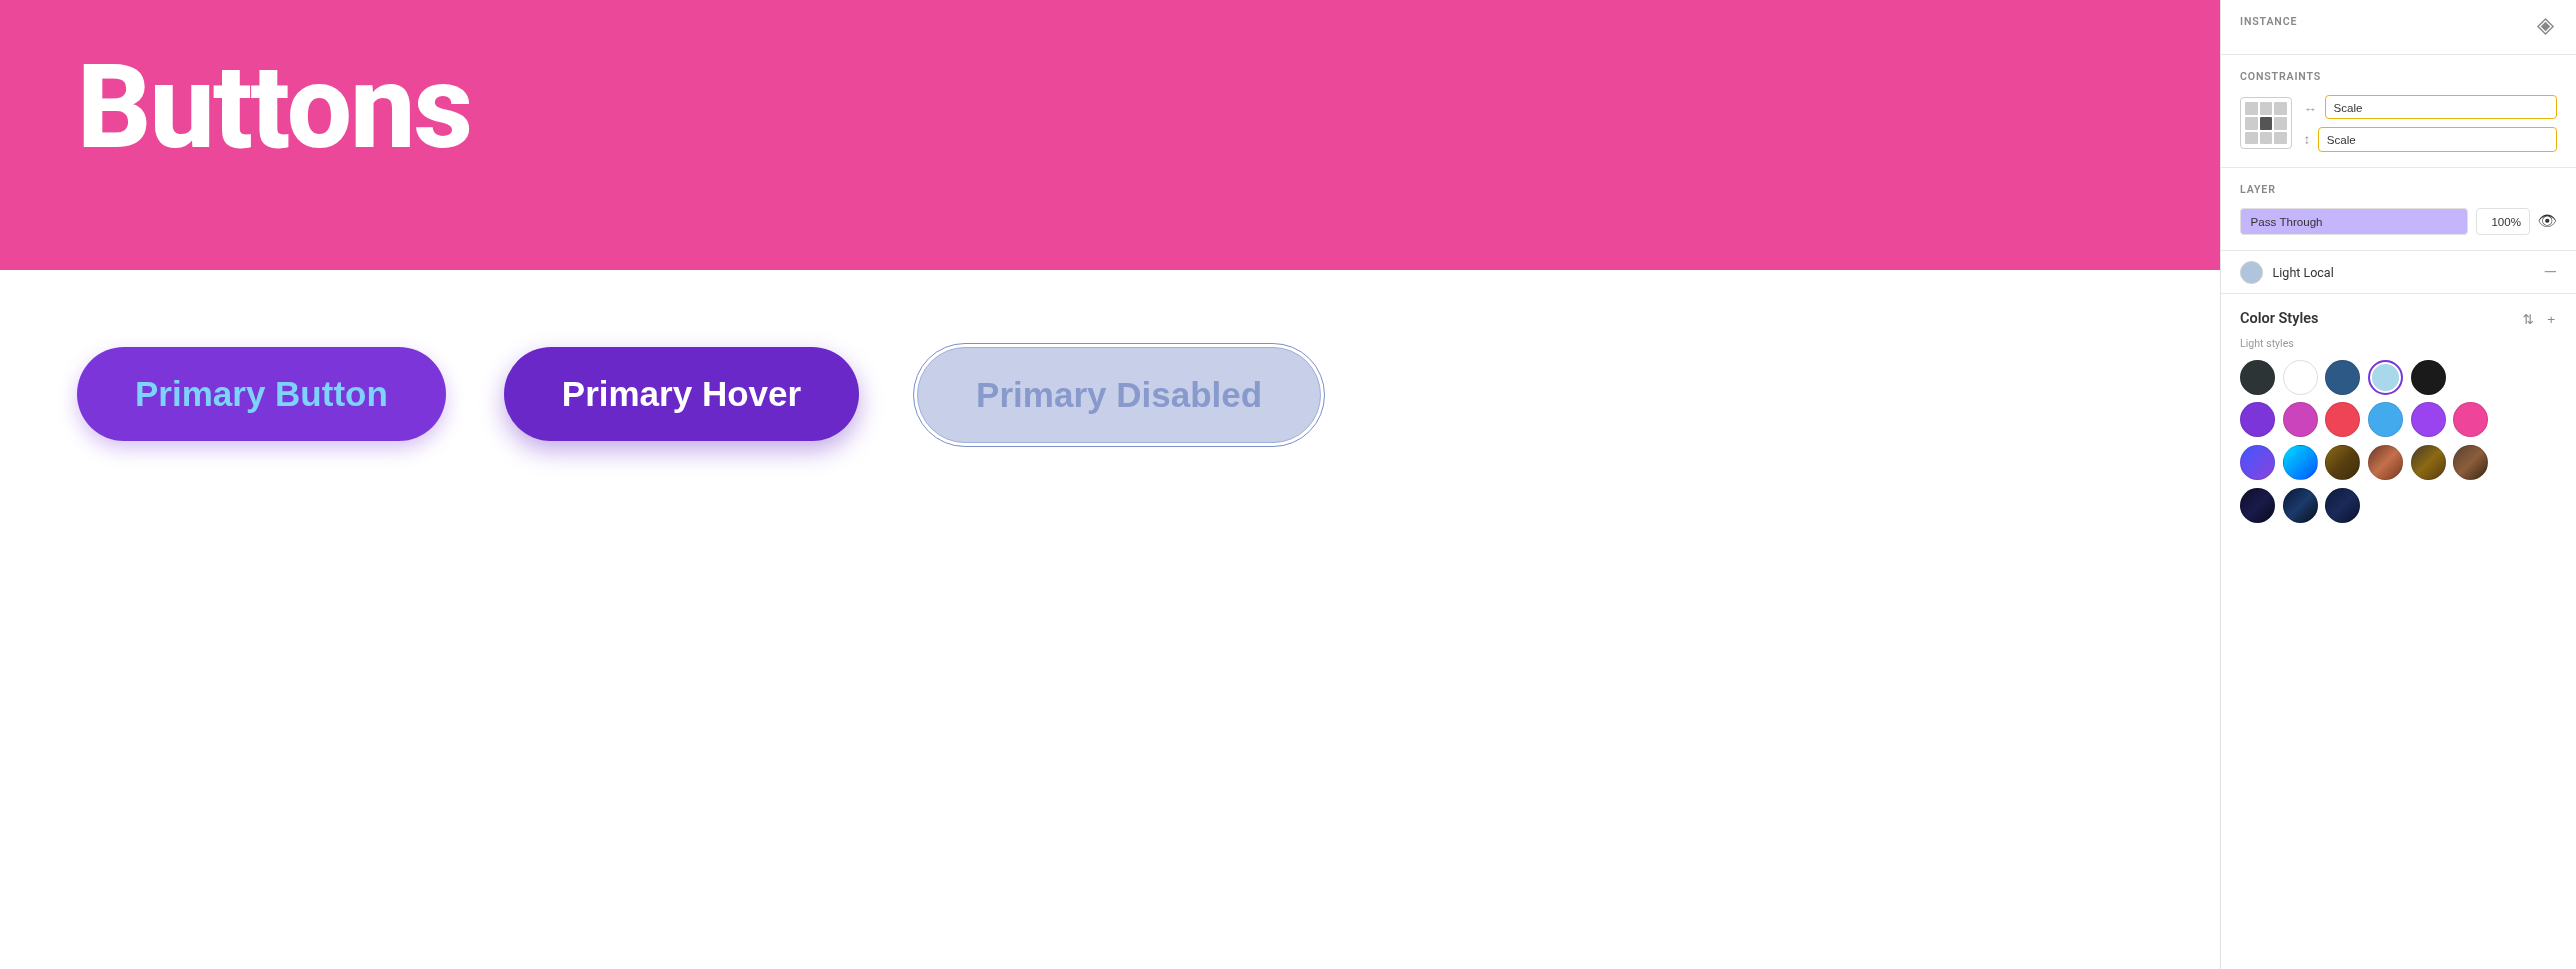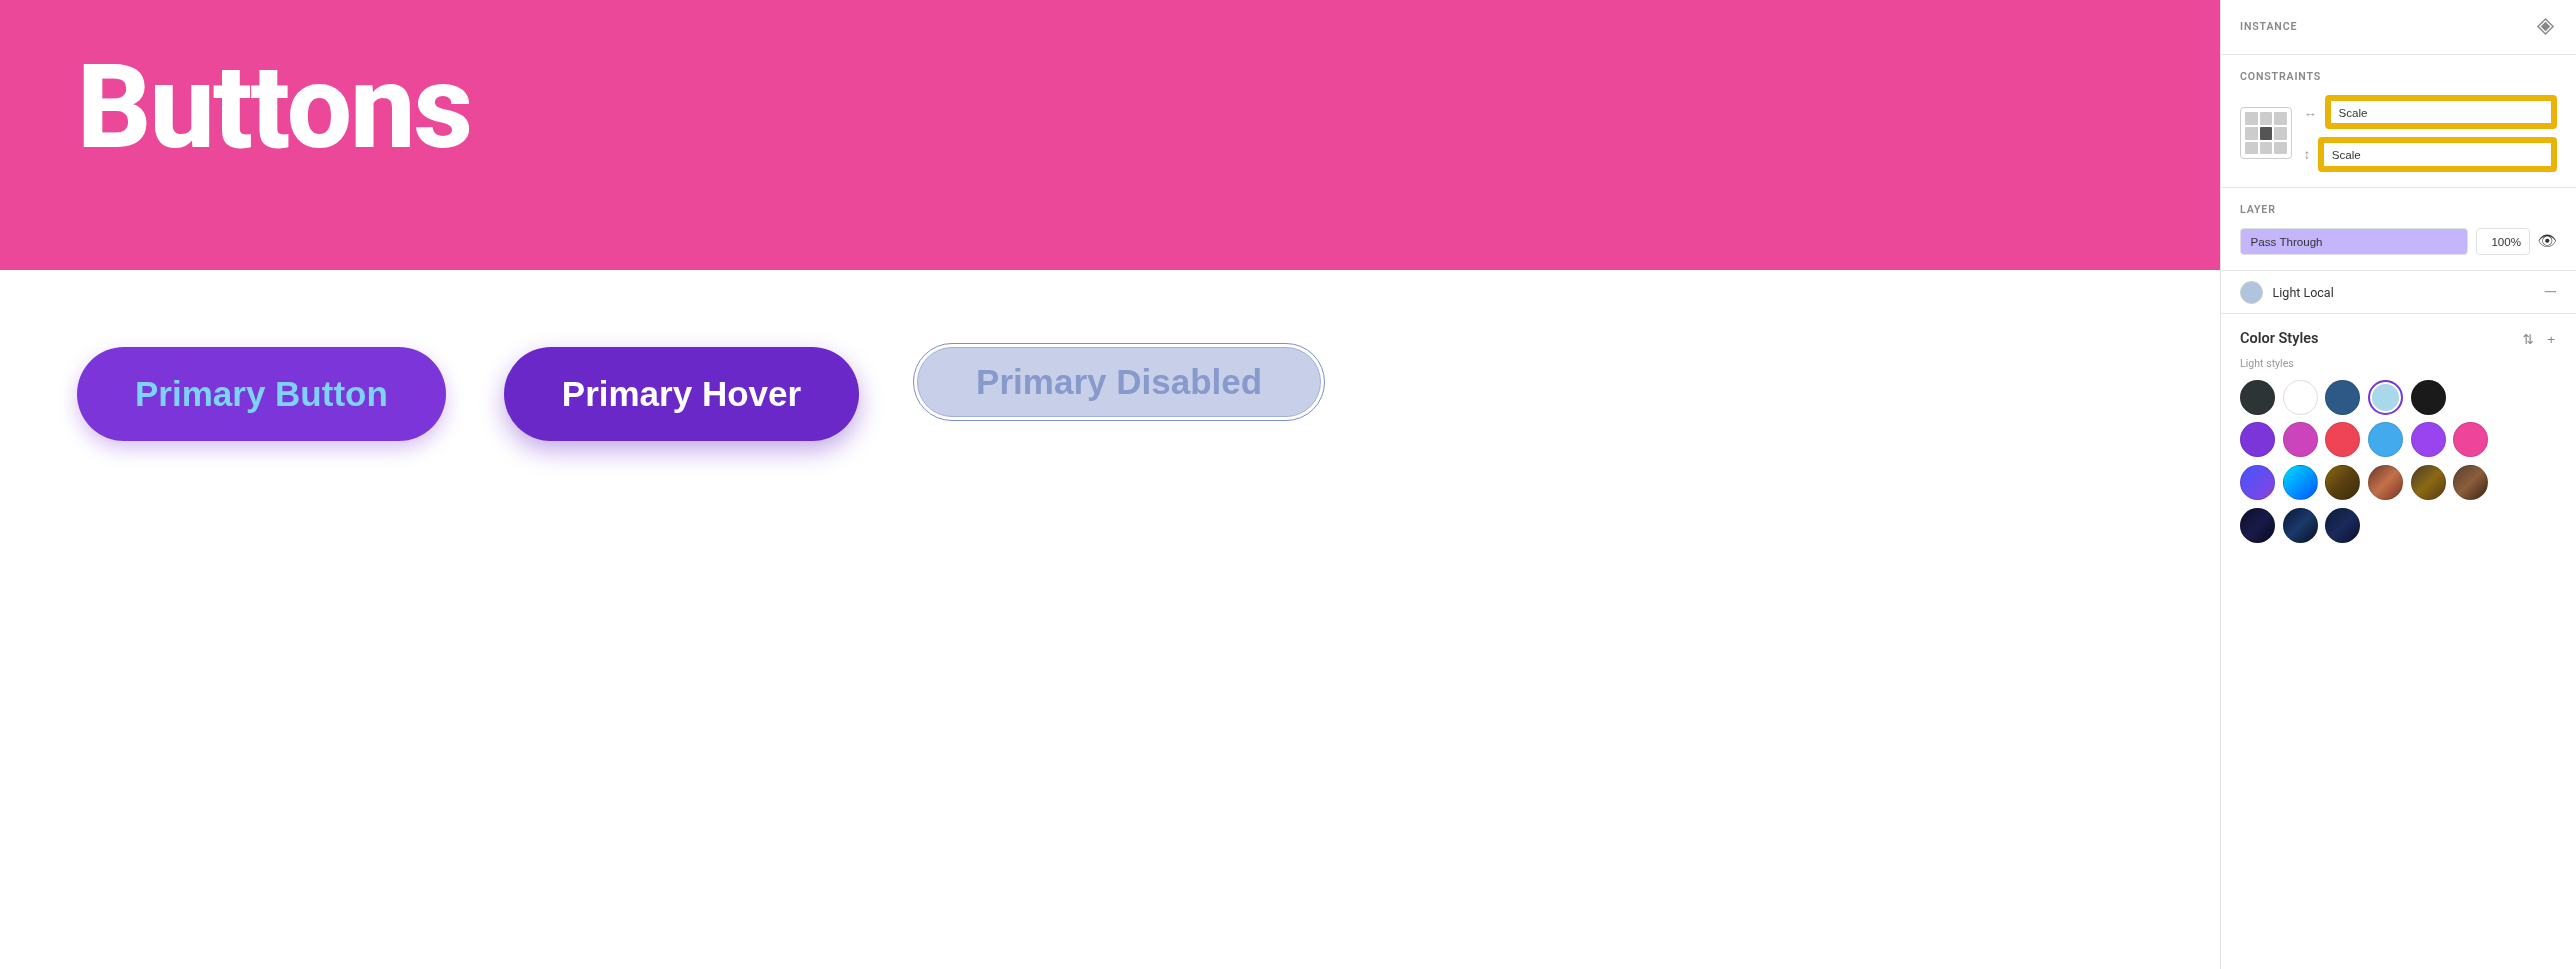--- a/index.html
+++ b/index.html
@@ -75,21 +75,21 @@
       cursor: pointer;
       box-shadow: 0 9.6px 24px rgba(106, 40, 200, 0.4);
       white-space: nowrap;
     }
 
     .btn-disabled {
       background: #c8cfe8;
       color: #8899cc;
       border: 1.9px solid #a0b0d8;
       border-radius: 48px;
-      padding: 14px 58px;
+      padding: 27px 58px;
       font-size: 35px;
       font-weight: 700;
       cursor: not-allowed;
       white-space: nowrap;
       outline: 1.9px solid #7B8EC8;
       outline-offset: 3.9px;
     }
 
     
     .right-panel {
@@ -112,21 +112,20 @@
       font-weight: 600;
       color: #888;
       letter-spacing: 0.08em;
       text-transform: uppercase;
       margin-bottom: 11.6px;
     }
 
     
     .instance-header {
       display: flex;
-      align-items: center;
       justify-content: space-between;
       padding: 15.4px 19px;
       border-bottom: 1px solid #e8e8e8;
     }
 
     .instance-title {
       font-size: 10.6px;
       font-weight: 600;
       color: #888;
       letter-spacing: 0.08em;
@@ -185,21 +184,21 @@
       gap: 7.7px;
     }
 
     .constraint-arrow {
       color: #999;
       font-size: 13.5px;
     }
 
     .constraint-select {
       flex: 1;
-      border: 6px solid #eab308;
+      border: 1px solid #eab308;
       border-radius: 3.9px;
       padding: 4.8px 7.7px;
       font-size: 11.6px;
       color: #333;
       background: white;
       appearance: none;
       cursor: pointer;
     }
 
     

